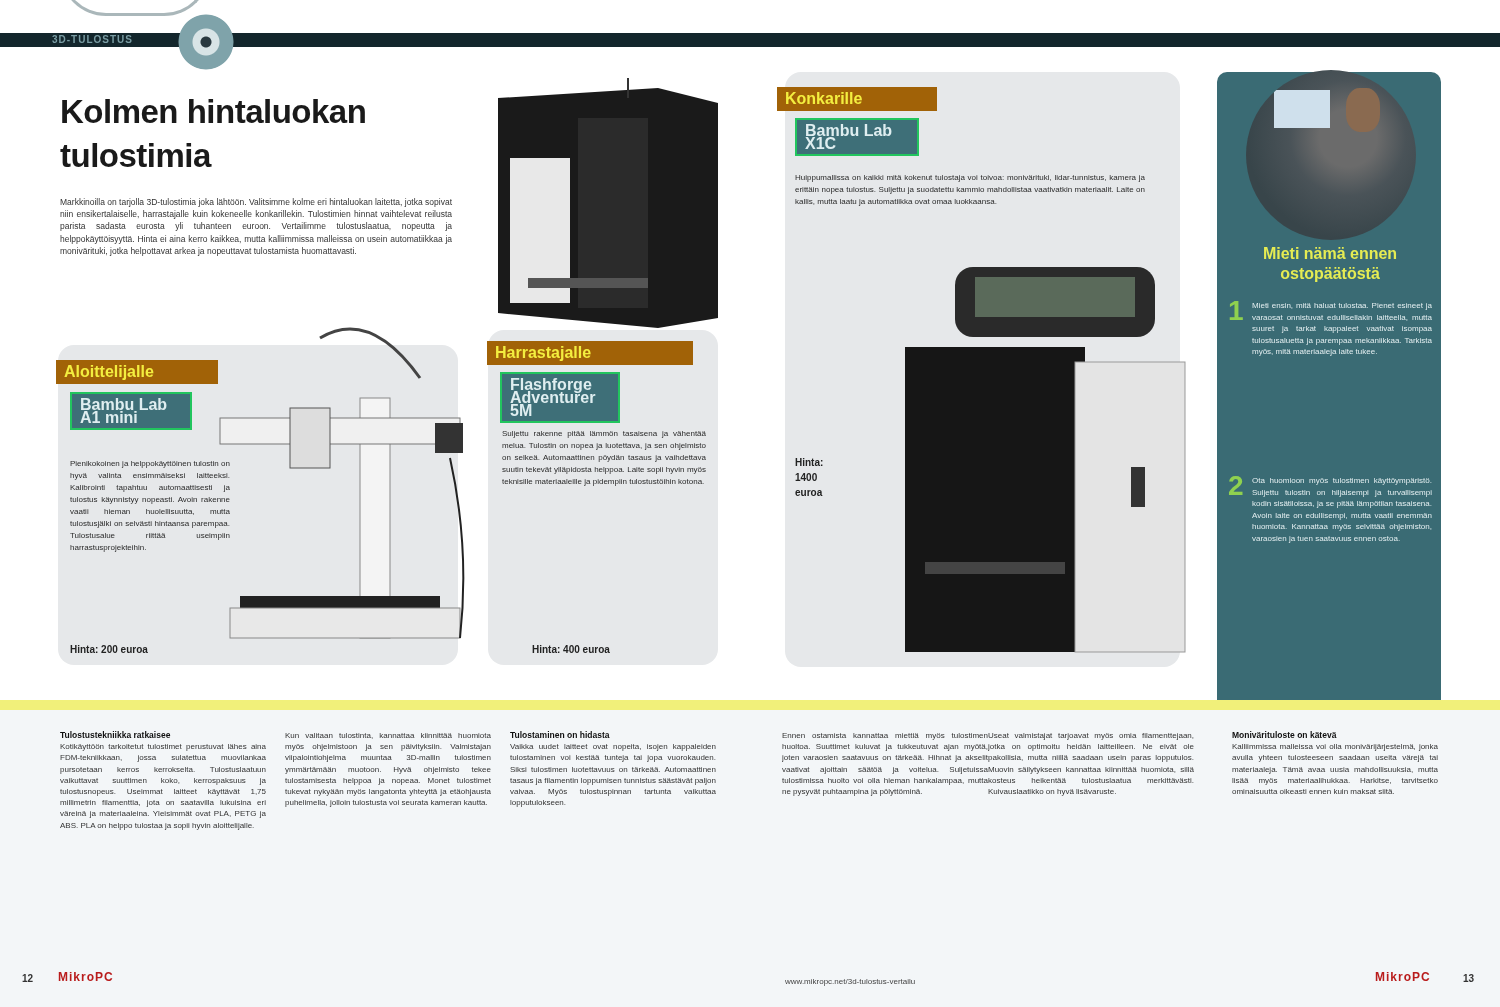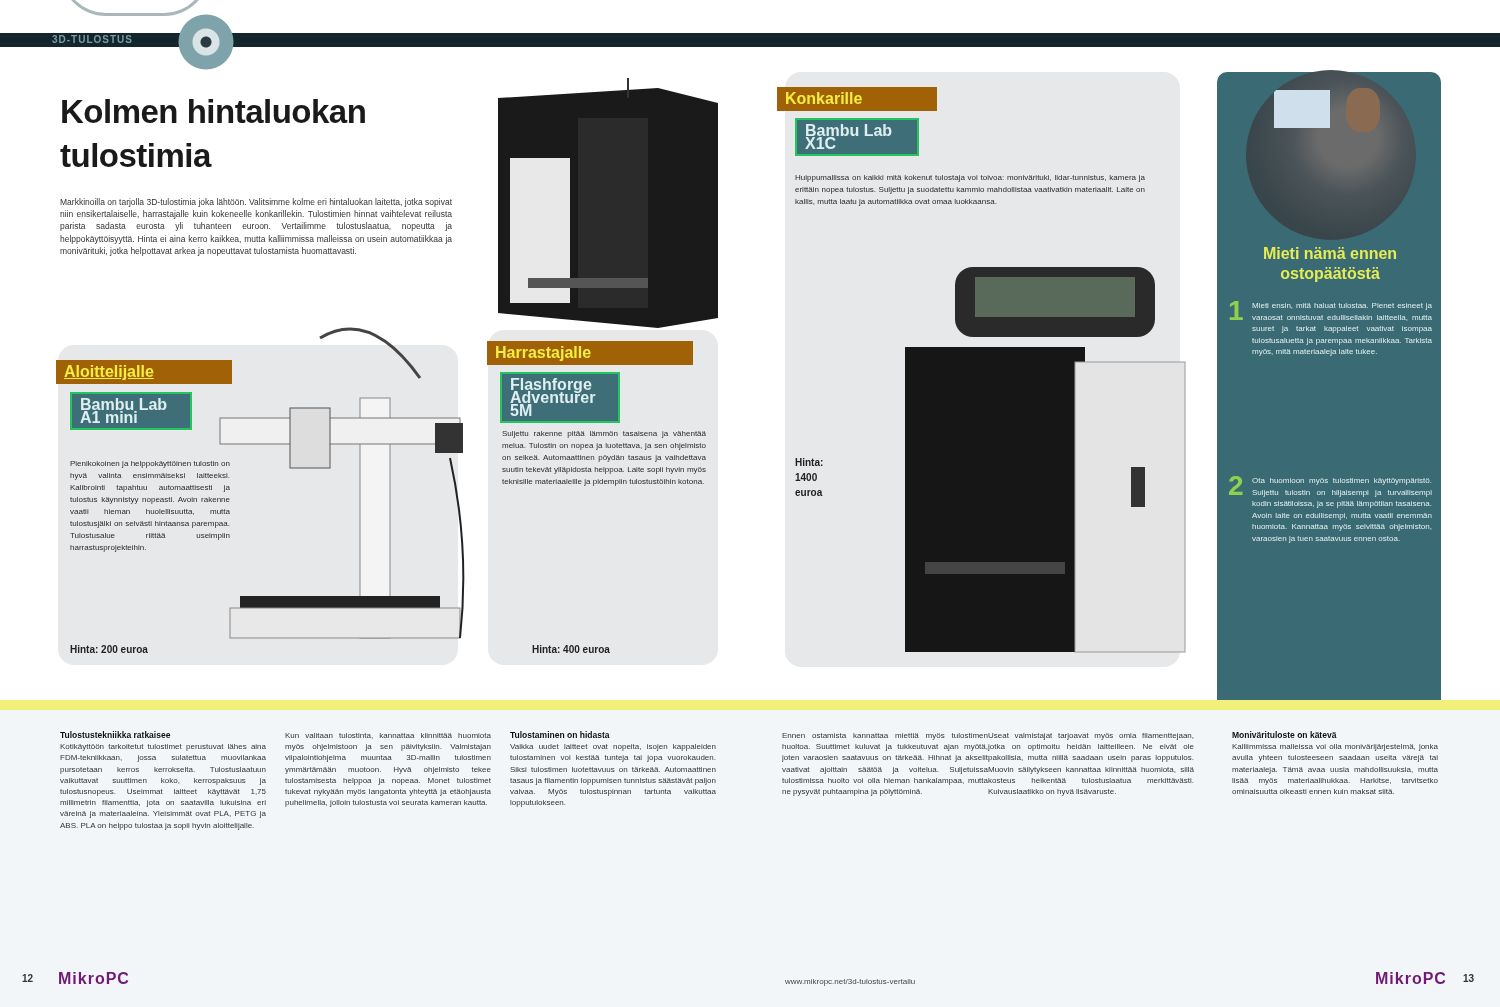--- a/index.html
+++ b/index.html
@@ -21,36 +21,36 @@
   .avatar .screen { position: absolute; left: 28px; top: 20px; width: 56px; height: 38px; background: #cfe0ec; }
   .avatar .face { position: absolute; left: 100px; top: 18px; width: 34px; height: 44px; border-radius: 40%; background: #8a6a50; }
   .sidebar-title { position: absolute; left: 1230px; top: 244px; width: 200px; text-align: center; font-size: 16px; line-height: 20px; font-weight: bold; color: #e6ec52; }
   .tip-num { position: absolute; font-size: 28px; font-weight: bold; color: #8fd14f; }
   .tip-text { position: absolute; font-size: 8px; line-height: 11.5px; color: #e3eef0; text-align: justify; }
   .yellow-line { position: absolute; left: 0; top: 700px; width: 1500px; height: 10px; background: #f1f07a; }
   .lower { position: absolute; left: 0; top: 710px; width: 1500px; height: 297px; background: #f3f6f8; }
   .col { position: absolute; top: 730px; width: 206px; height: 215px; font-size: 8px; line-height: 11.2px; color: #333; text-align: justify; overflow: hidden; }
   .col h4 { font-size: 8.5px; font-weight: bold; color: #111; }
   .footer-num { position: absolute; top: 973px; font-size: 10px; font-weight: bold; color: #333; }
-  .footer-logo { position: absolute; top: 970px; font-size: 16px; font-weight: bold; color: #701a75; letter-spacing: 1px; }
+  .footer-logo { position: absolute; top: 970px; font-size: 12px; font-weight: bold; color: #b91c1c; letter-spacing: 1px; }
   .footer-url { position: absolute; left: 785px; top: 977px; font-size: 8px; color: #444; }
 </style>
 </head>
 <body>
 
 <div class="arc"></div>
 <div class="topbar"></div>
 <div class="section-tag">3D-TULOSTUS</div>
 <div class="gear"></div>
 
 <h1 class="title">Kolmen hintaluokan tulostimia</h1>
 <p class="intro">Markkinoilla on tarjolla 3D-tulostimia joka lähtöön. Valitsimme kolme eri hintaluokan laitetta, jotka sopivat niin ensikertalaiselle, harrastajalle kuin kokeneelle konkarillekin. Tulostimien hinnat vaihtelevat reilusta parista sadasta eurosta yli tuhanteen euroon. Vertailimme tulostuslaatua, nopeutta ja helppokäyttöisyyttä. Hinta ei aina kerro kaikkea, mutta kalliimmissa malleissa on usein automatiikkaa ja monivärituki, jotka helpottavat arkea ja nopeuttavat tulostamista huomattavasti.</p>
 
 <div class="card" style="left:58px;top:345px;width:400px;height:320px;"></div>
-<div class="label-black" style="left:56px;top:360px;width:176px;text-decoration:underline;">Aloittelijalle</div>
+<div class="label-black" style="left:56px;top:360px;width:162px;">Aloittelijalle</div>
 <div class="label-teal" style="left:70px;top:392px;width:122px;">Bambu Lab A1 mini</div>
 <p class="card-text" style="left:70px;top:458px;width:160px;height:165px;overflow:hidden;">Pienikokoinen ja helppokäyttöinen tulostin on hyvä valinta ensimmäiseksi laitteeksi. Kalibrointi tapahtuu automaattisesti ja tulostus käynnistyy nopeasti. Avoin rakenne vaatii hieman huolellisuutta, mutta tulostusjälki on selvästi hintaansa parempaa. Tulostusalue riittää useimpiin harrastusprojekteihin.</p>
 <div class="price" style="left:70px;top:644px;">Hinta: 200 euroa</div>
 <svg class="printer-photo" style="left:210px;top:318px;" width="260" height="340">
   <path d="M110 20 Q160 -10 210 60" stroke="#444" stroke-width="3" fill="none"></path>
   <rect x="150" y="80" width="30" height="240" fill="#f4f4f4" stroke="#888"></rect>
   <rect x="10" y="100" width="240" height="26" fill="#f0f0f0" stroke="#777"></rect>
   <rect x="80" y="90" width="40" height="60" fill="#ddd" stroke="#555"></rect>
   <rect x="225" y="105" width="28" height="30" fill="#333"></rect>
   <rect x="30" y="278" width="200" height="12" fill="#222"></rect>

